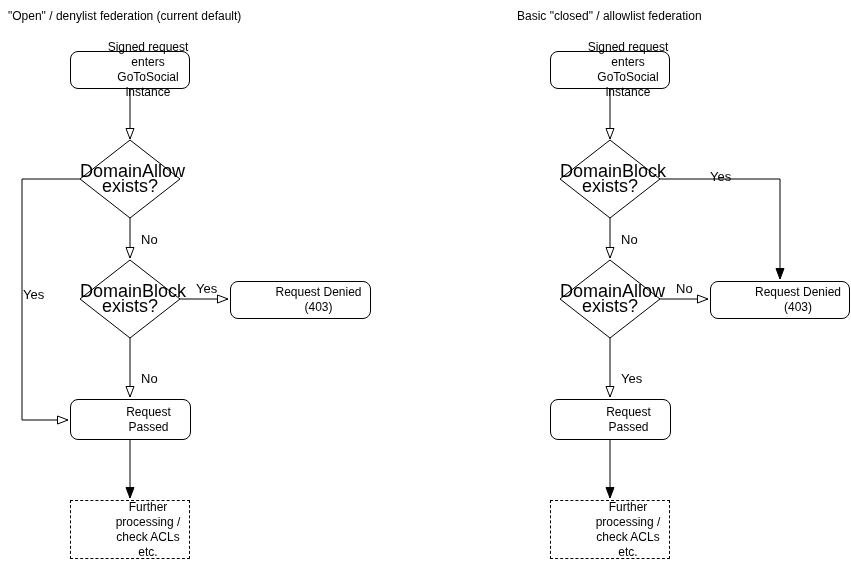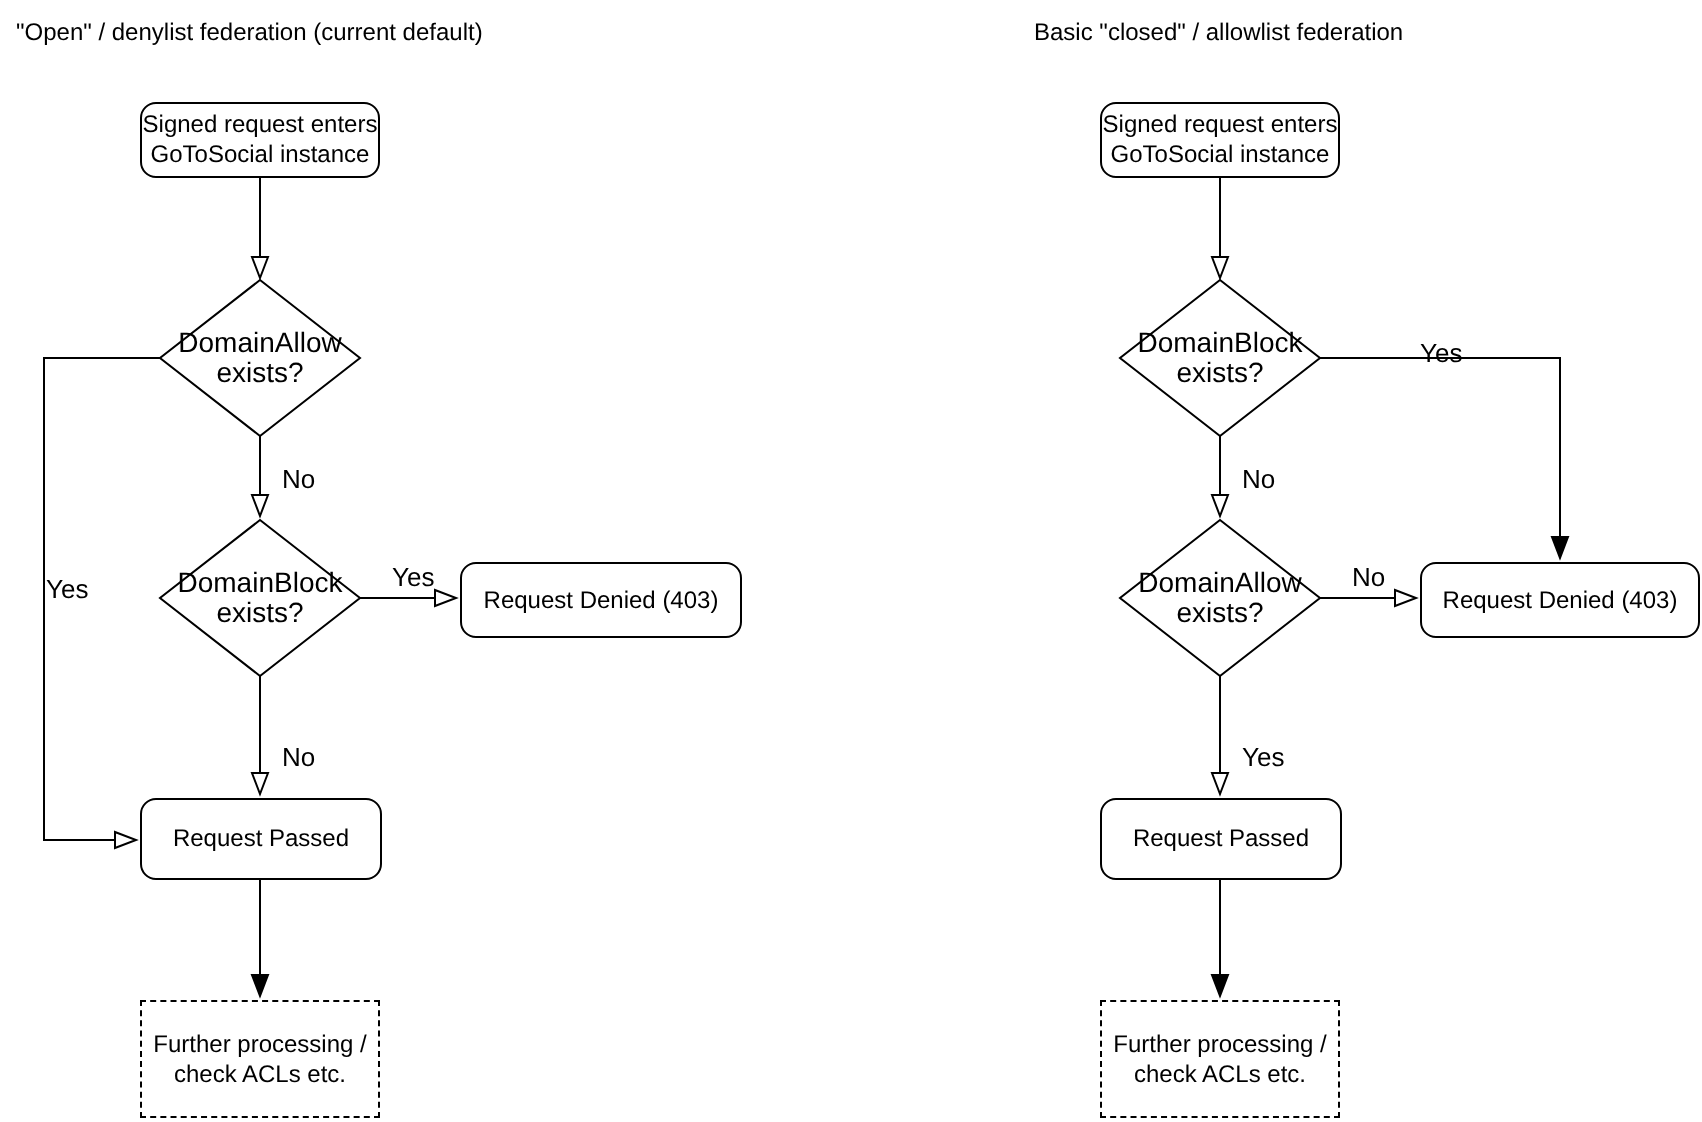--- a/index.html
+++ b/index.html
@@ -32,28 +32,29 @@
     box-sizing: border-box;
     border: 1px solid #000000;
     background: #ffffff;
     display: flex;
     align-items: center;
     justify-content: center;
     text-align: center;
     font-size: 12px;
     line-height: 15px;
     white-space: pre-line;
+    padding-left: 36px;
   }
   .rounded { border-radius: 8px; }
   .dashed  { border-style: dashed; border-radius: 0; }
   .dlabel {
     position: absolute;
     width: 100px;
     text-align: center;
-    font-size: 14px;
+    font-size: 18px;
     line-height: 15px;
     white-space: pre-line;
     pointer-events: none;
   }
   .elabel {
     position: absolute;
     font-size: 13px;
     line-height: 13px;
     white-space: nowrap;
   }

